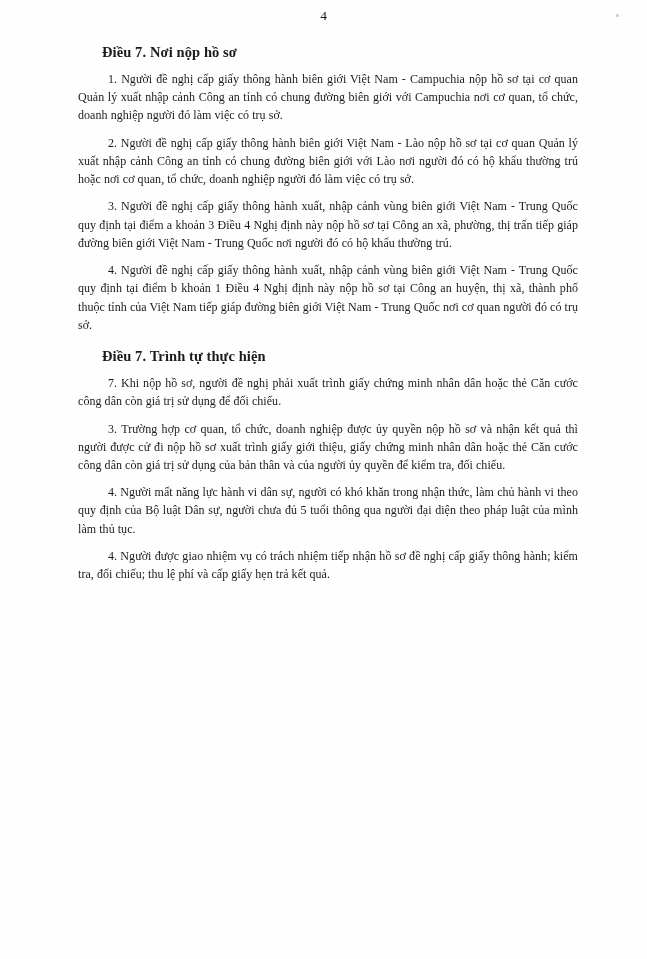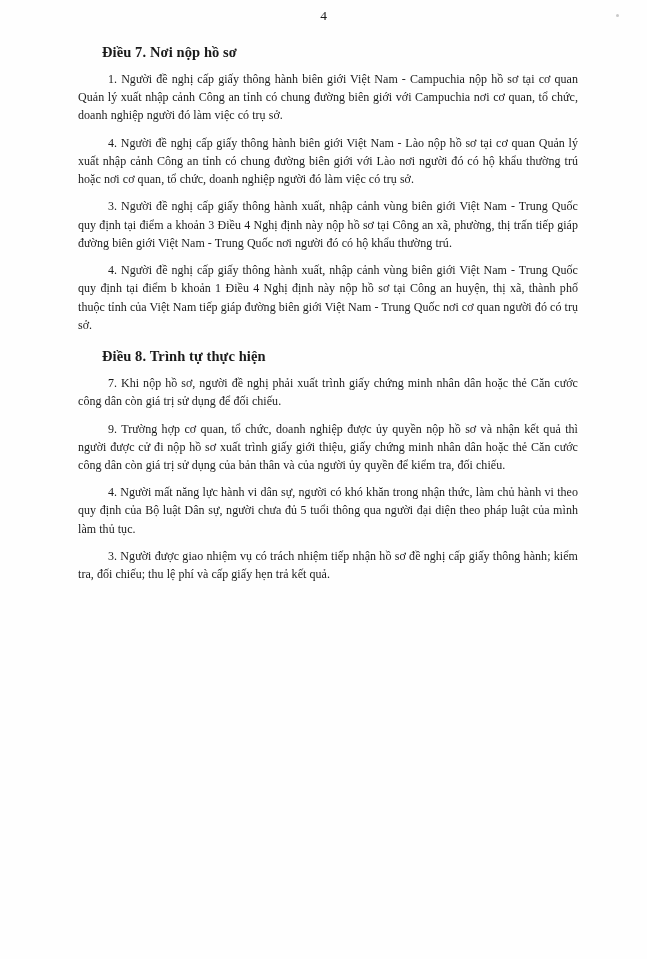--- a/index.html
+++ b/index.html
@@ -75,34 +75,34 @@
   <div class="mark-tr"></div>
 
   <div class="page-number">4</div>
 
   <div class="content">
 
     <h2 class="heading">Điều 7. Nơi nộp hồ sơ</h2>
 
     <p class="para">1. Người đề nghị cấp giấy thông hành biên giới Việt Nam - Campuchia nộp hồ sơ tại cơ quan Quản lý xuất nhập cảnh Công an tỉnh có chung đường biên giới với Campuchia nơi cơ quan, tổ chức, doanh nghiệp người đó làm việc có trụ sở.</p>
 
-    <p class="para">4. Người đề nghị cấp giấy thông hành biên giới Việt Nam - Lào nộp hồ sơ tại cơ quan Quản lý xuất nhập cảnh Công an tỉnh có chung đường biên giới với Lào nơi người đó có hộ khẩu thường trú hoặc nơi cơ quan, tổ chức, doanh nghiệp người đó làm việc có trụ sở.</p>
+    <p class="para">2. Người đề nghị cấp giấy thông hành biên giới Việt Nam - Lào nộp hồ sơ tại cơ quan Quản lý xuất nhập cảnh Công an tỉnh có chung đường biên giới với Lào nơi người đó có hộ khẩu thường trú hoặc nơi cơ quan, tổ chức, doanh nghiệp người đó làm việc có trụ sở.</p>
 
     <p class="para">3. Người đề nghị cấp giấy thông hành xuất, nhập cảnh vùng biên giới Việt Nam - Trung Quốc quy định tại điểm a khoản 3 Điều 4 Nghị định này nộp hồ sơ tại Công an xã, phường, thị trấn tiếp giáp đường biên giới Việt Nam - Trung Quốc nơi người đó có hộ khẩu thường trú.</p>
 
     <p class="para">4. Người đề nghị cấp giấy thông hành xuất, nhập cảnh vùng biên giới Việt Nam - Trung Quốc quy định tại điểm b khoản 1 Điều 4 Nghị định này nộp hồ sơ tại Công an huyện, thị xã, thành phố thuộc tỉnh của Việt Nam tiếp giáp đường biên giới Việt Nam - Trung Quốc nơi cơ quan người đó có trụ sở.</p>
 
     <div class="spacer-before-heading"></div>
 
-    <h2 class="heading">Điều 8. Trình tự thực hiện</h2>
+    <h2 class="heading">Điều 7. Trình tự thực hiện</h2>
 
 
     <p class="para">7. Khi nộp hồ sơ, người đề nghị phải xuất trình giấy chứng minh nhân dân hoặc thẻ Căn cước công dân còn giá trị sử dụng để đối chiếu.</p>
 
-    <p class="para">9. Trường hợp cơ quan, tổ chức, doanh nghiệp được ủy quyền nộp hồ sơ và nhận kết quả thì người được cử đi nộp hồ sơ xuất trình giấy giới thiệu, giấy chứng minh nhân dân hoặc thẻ Căn cước công dân còn giá trị sử dụng của bản thân và của người ủy quyền để kiểm tra, đối chiếu.</p>
+    <p class="para">3. Trường hợp cơ quan, tổ chức, doanh nghiệp được ủy quyền nộp hồ sơ và nhận kết quả thì người được cử đi nộp hồ sơ xuất trình giấy giới thiệu, giấy chứng minh nhân dân hoặc thẻ Căn cước công dân còn giá trị sử dụng của bản thân và của người ủy quyền để kiểm tra, đối chiếu.</p>
 
     <p class="para">4. Người mất năng lực hành vi dân sự, người có khó khăn trong nhận thức, làm chủ hành vi theo quy định của Bộ luật Dân sự, người chưa đủ 5 tuổi thông qua người đại diện theo pháp luật của mình làm thủ tục.</p>
 
-    <p class="para">3. Người được giao nhiệm vụ có trách nhiệm tiếp nhận hồ sơ đề nghị cấp giấy thông hành; kiểm tra, đối chiếu; thu lệ phí và cấp giấy hẹn trả kết quả.</p>
+    <p class="para">4. Người được giao nhiệm vụ có trách nhiệm tiếp nhận hồ sơ đề nghị cấp giấy thông hành; kiểm tra, đối chiếu; thu lệ phí và cấp giấy hẹn trả kết quả.</p>
 
 
   </div>
 </div>
 
 </body></html>

